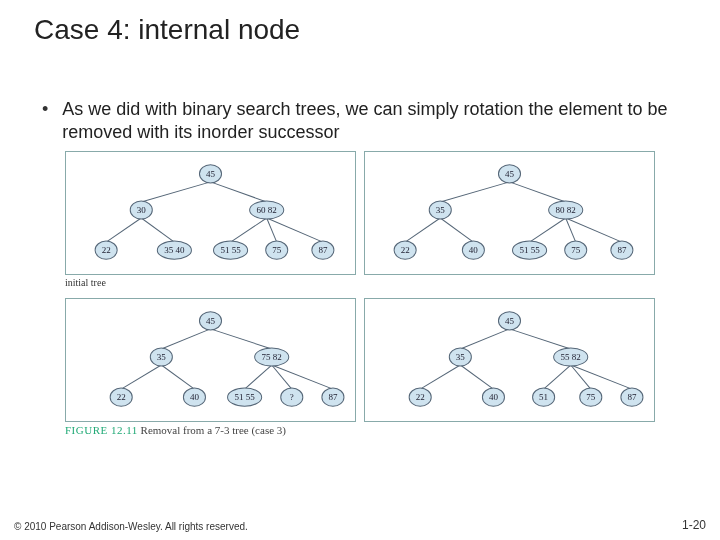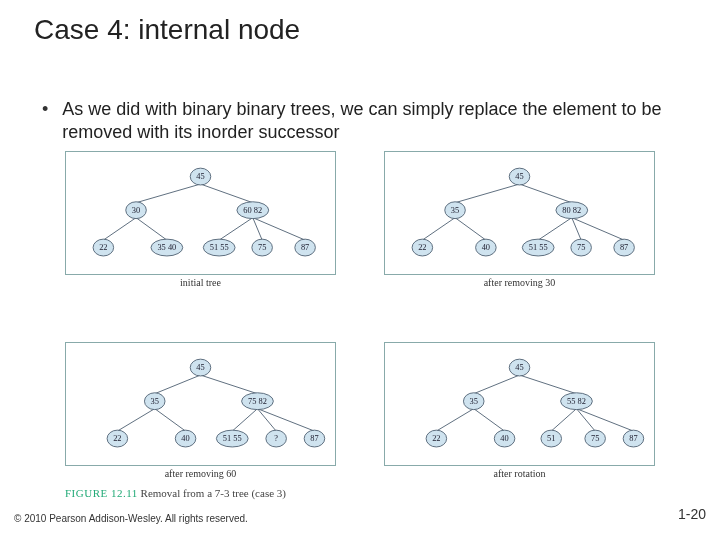--- a/index.html
+++ b/index.html
@@ -3,39 +3,39 @@
 <meta charset="utf-8">
 <style>
   * { margin: 0; padding: 0; box-sizing: border-box; }
   body { width: 720px; height: 540px; background: #fff; font-family: Arial, Helvetica, sans-serif; position: relative; overflow: hidden; }
   .title { font-size: 28px; font-weight: normal; color: #222; padding: 14px 0 2px 34px; }
   .underline { height: 2px; margin: 2px 34px 0 34px; }
   .bullet-row { display: flex; padding: 46px 34px 8px 42px; font-size: 18px; color: #222; line-height: 1.25; }
   .bullet-dot { margin-right: 14px; color: #333; }
   .figure-wrap { display:flex; justify-content:center; }
   .figure { width: 590px; }
-  .panels { display: grid; grid-template-columns: 1fr 1fr; grid-template-rows: auto auto; column-gap: 8px; row-gap: 4px; gap: 48px; }
+  .panels { display: grid; grid-template-columns: 1fr 1fr; grid-template-rows: auto auto; column-gap: 8px; row-gap: 4px; }
   .panel { position: relative; border: 1px solid #8aa; height: 124px; }
   .panel svg { width:100%; height:100%; display:block; }
-  .panel-caption { text-align:center; font-size:10px; color:#333; margin:2px 0 6px 0; font-family: Georgia, serif; }
+  .panel-caption { font-size:10px; color:#333; margin:2px 0 6px 0; font-family: Georgia, serif; }
   .fig-caption { font-size:11px; margin-top:2px; font-family: Georgia, serif; }
   .fig-caption .fignum { color:#2a7; font-weight:normal; letter-spacing:0.5px; }
   .fig-caption .figtext { color:#444; }
-  .copyright { position:absolute; left:14px; bottom:16px; font-size:10px; color:#333; }
-  .pagefoot { position:absolute; right:14px; bottom:18px; font-size:14px; color:#333; }
+  .copyright { position:absolute; left:14px; bottom:8px; font-size:10px; color:#333; }
+  .pagefoot { position:absolute; right:14px; bottom:8px; font-size:12px; color:#333; }
 </style>
 </head>
 <body>
 
 <div class="title">Case 4: internal node</div>
 <div class="underline"></div>
 
 <div class="bullet-row">
   <span class="bullet-dot">•</span>
-  <span>As we did with binary binary trees, we can simply replace the element to be removed with its inorder successor</span>
+  <span>As we did with binary search trees, we can simply rotation the element to be removed with its inorder successor</span>
 </div>
 
 <div class="figure-wrap">
   <div class="figure">
     <div class="panels" id="panels">
         <div>
           <div class="panel">
             <svg viewBox="0 0 288 110">
               <line x1="144" y1="24" x2="75" y2="44" stroke="#567" stroke-width="1"></line>
               <line x1="144" y1="24" x2="200" y2="44" stroke="#567" stroke-width="1"></line>
@@ -85,21 +85,20 @@
               <ellipse cx="108" cy="92" rx="11" ry="9" fill="#cfe3ef" stroke="#567" stroke-width="1"></ellipse>
               <text x="108" y="95" text-anchor="middle" font-size="9" font-family="Georgia,serif" fill="#223">40</text>
               <ellipse cx="164" cy="92" rx="17" ry="9" fill="#cfe3ef" stroke="#567" stroke-width="1"></ellipse>
               <text x="164" y="95" text-anchor="middle" font-size="9" font-family="Georgia,serif" fill="#223">51  55</text>
               <ellipse cx="210" cy="92" rx="11" ry="9" fill="#cfe3ef" stroke="#567" stroke-width="1"></ellipse>
               <text x="210" y="95" text-anchor="middle" font-size="9" font-family="Georgia,serif" fill="#223">75</text>
               <ellipse cx="256" cy="92" rx="11" ry="9" fill="#cfe3ef" stroke="#567" stroke-width="1"></ellipse>
               <text x="256" y="95" text-anchor="middle" font-size="9" font-family="Georgia,serif" fill="#223">87</text>
             </svg>
           </div>
-          <div class="panel-caption">after removing 30</div>
         </div>
         <div>
           <div class="panel">
             <svg viewBox="0 0 288 110">
               <line x1="144" y1="24" x2="95" y2="44" stroke="#567" stroke-width="1"></line>
               <line x1="144" y1="24" x2="205" y2="44" stroke="#567" stroke-width="1"></line>
               <line x1="95" y1="60" x2="55" y2="84" stroke="#567" stroke-width="1"></line>
               <line x1="95" y1="60" x2="128" y2="84" stroke="#567" stroke-width="1"></line>
               <line x1="205" y1="60" x2="178" y2="84" stroke="#567" stroke-width="1"></line>
               <line x1="205" y1="60" x2="225" y2="84" stroke="#567" stroke-width="1"></line>
@@ -115,21 +114,20 @@
               <ellipse cx="128" cy="92" rx="11" ry="9" fill="#cfe3ef" stroke="#567" stroke-width="1"></ellipse>
               <text x="128" y="95" text-anchor="middle" font-size="9" font-family="Georgia,serif" fill="#223">40</text>
               <ellipse cx="178" cy="92" rx="17" ry="9" fill="#cfe3ef" stroke="#567" stroke-width="1"></ellipse>
               <text x="178" y="95" text-anchor="middle" font-size="9" font-family="Georgia,serif" fill="#223">51  55</text>
               <ellipse cx="225" cy="92" rx="11" ry="9" fill="#cfe3ef" stroke="#567" stroke-width="1"></ellipse>
               <text x="225" y="95" text-anchor="middle" font-size="9" font-family="Georgia,serif" fill="#223">?</text>
               <ellipse cx="266" cy="92" rx="11" ry="9" fill="#cfe3ef" stroke="#567" stroke-width="1"></ellipse>
               <text x="266" y="95" text-anchor="middle" font-size="9" font-family="Georgia,serif" fill="#223">87</text>
             </svg>
           </div>
-          <div class="panel-caption">after removing 60</div>
         </div>
         <div>
           <div class="panel">
             <svg viewBox="0 0 288 110">
               <line x1="144" y1="24" x2="95" y2="44" stroke="#567" stroke-width="1"></line>
               <line x1="144" y1="24" x2="205" y2="44" stroke="#567" stroke-width="1"></line>
               <line x1="95" y1="60" x2="55" y2="84" stroke="#567" stroke-width="1"></line>
               <line x1="95" y1="60" x2="128" y2="84" stroke="#567" stroke-width="1"></line>
               <line x1="205" y1="60" x2="178" y2="84" stroke="#567" stroke-width="1"></line>
               <line x1="205" y1="60" x2="225" y2="84" stroke="#567" stroke-width="1"></line>
@@ -145,21 +143,20 @@
               <ellipse cx="128" cy="92" rx="11" ry="9" fill="#cfe3ef" stroke="#567" stroke-width="1"></ellipse>
               <text x="128" y="95" text-anchor="middle" font-size="9" font-family="Georgia,serif" fill="#223">40</text>
               <ellipse cx="178" cy="92" rx="11" ry="9" fill="#cfe3ef" stroke="#567" stroke-width="1"></ellipse>
               <text x="178" y="95" text-anchor="middle" font-size="9" font-family="Georgia,serif" fill="#223">51</text>
               <ellipse cx="225" cy="92" rx="11" ry="9" fill="#cfe3ef" stroke="#567" stroke-width="1"></ellipse>
               <text x="225" y="95" text-anchor="middle" font-size="9" font-family="Georgia,serif" fill="#223">75</text>
               <ellipse cx="266" cy="92" rx="11" ry="9" fill="#cfe3ef" stroke="#567" stroke-width="1"></ellipse>
               <text x="266" y="95" text-anchor="middle" font-size="9" font-family="Georgia,serif" fill="#223">87</text>
             </svg>
           </div>
-          <div class="panel-caption">after rotation</div>
         </div>
       </div>
     <div class="fig-caption">
       <span class="fignum">FIGURE 12.11</span>
       <span> </span>
       <span class="figtext">Removal from a 7-3 tree (case 3)</span>
     </div>
   </div>
 </div>
 

